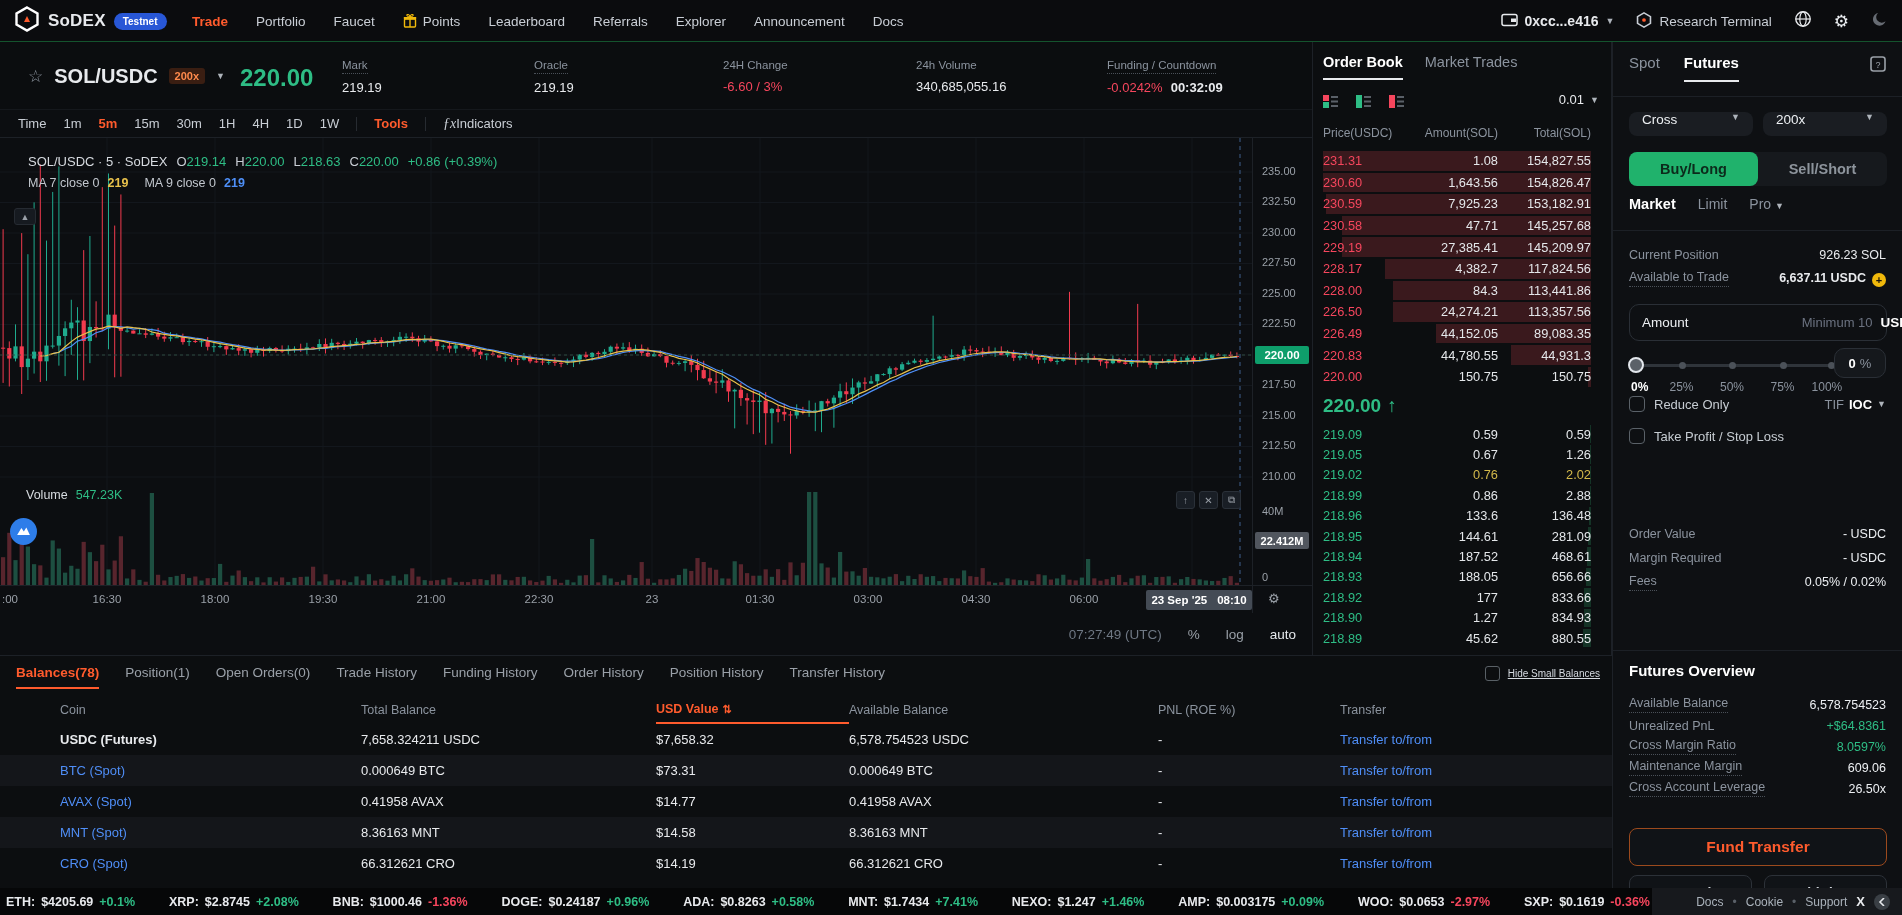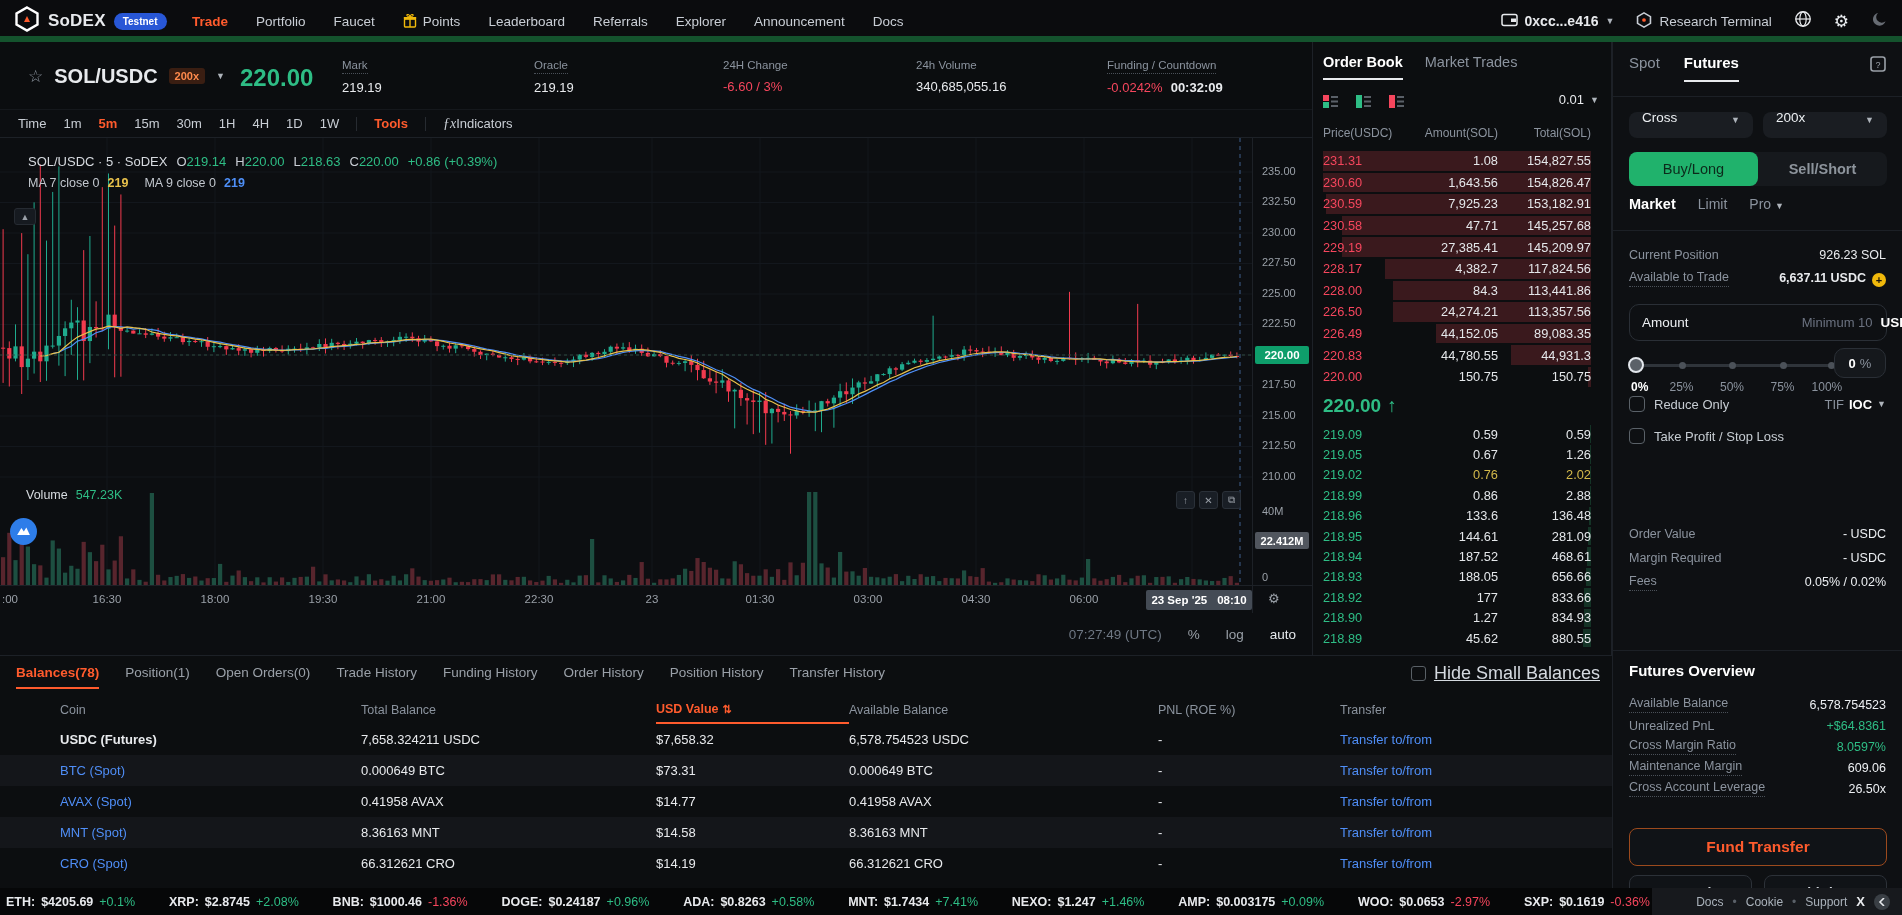--- a/index.html
+++ b/index.html
@@ -1,19 +1,19 @@
 <!DOCTYPE html>
 <html><head>
 <meta charset="utf-8">
 <style>
   *{box-sizing:border-box;margin:0;padding:0}
   html,body{background:#000;font-family:"Liberation Sans",sans-serif;}
   .app{position:relative;width:1902px;height:915px;background:#0a0c0e;overflow:hidden;color:#e8eaed;}
   
-  .topnav{position:absolute;left:0;top:0;width:1902px;height:42px;background:#0b0c0e;border-bottom:6px solid #14532d;}
+  .topnav{position:absolute;left:0;top:0;width:1902px;height:42px;background:#0b0c0e;border-bottom:1px solid #14532d;}
   .brand{position:absolute;left:14px;top:0;height:42px;display:flex;align-items:center;gap:8px}
   .brand-name{font-size:17px;font-weight:700;letter-spacing:.2px}
   .env-badge{background:#2857d6;color:#fff;font-size:10px;font-weight:700;padding:3px 9px;border-radius:9px}
   .navitems{position:absolute;left:192px;top:0;height:42px;display:flex;align-items:center;gap:28px}
   .navitem{display:flex;align-items:center;gap:6px;font-size:13.5px;color:#c9ced5;cursor:pointer;white-space:nowrap}
   .navitem.active .nv{color:#ff5b2d;font-weight:700}
   .navright{position:absolute;right:14px;top:0;height:42px;display:flex;align-items:center;gap:22px}
   .wallet-chip{display:flex;align-items:center;gap:7px;font-size:14px;font-weight:700}
   .chev{font-size:9px;color:#aeb4bb}
   .research{display:flex;align-items:center;gap:7px;font-size:13.5px;color:#c9ced5}
@@ -92,23 +92,23 @@
   .ask .depth{background:#3a191d}.bid .depth{background:#143326}
   .hl{color:#d3b94b !important}
   .midrow{position:absolute;left:10px;top:348px;height:32px;display:flex;align-items:center;gap:6px;font-size:19px;font-weight:700;color:#2ebd85}
   
   .rp{position:absolute;left:1612px;top:42px;width:290px;height:873px;background:#0e1013;border-left:1px solid #1d2127}
   .rp-tabs{position:absolute;left:16px;top:12px;display:flex;gap:24px;font-size:15px;color:#8b939e}
   .rp-tab{cursor:pointer;padding-bottom:9px}
   .rp-tab.active{color:#fff;font-weight:700;border-bottom:2px solid #e8eaed}
   .guide{position:absolute;right:16px;top:14px;cursor:pointer}
   .rp-div{position:absolute;left:0;width:290px;height:1px;background:#1c2026}
-  .dd{position:absolute;height:24px;background:#1a1d22;border-radius:8px;display:flex;align-items:flex-end;justify-content:space-between;padding:13px 13px;font-size:13.5px;color:#eceff2;cursor:pointer}
+  .dd{position:absolute;height:24px;background:#1a1d22;border-radius:8px;display:flex;align-items:flex-start;justify-content:space-between;padding:0 13px;font-size:13.5px;color:#eceff2;cursor:pointer}
   .seg{position:absolute;left:16px;top:110px;width:258px;height:34px;background:#16191d;border-radius:8px;display:flex}
-  .seg-buy{width:50%;background:#20b26c;border-radius:8px;color:#0c2a1b;font-weight:400;font-size:14.5px;display:flex;align-items:center;justify-content:center;cursor:pointer}
+  .seg-buy{width:50%;background:#20b26c;border-radius:8px;color:#0c2a1b;font-weight:700;font-size:14.5px;display:flex;align-items:center;justify-content:center;cursor:pointer}
   .seg-sell{width:50%;color:#8d949c;font-weight:700;font-size:14.5px;display:flex;align-items:center;justify-content:center;cursor:pointer}
   .otabs{position:absolute;left:16px;top:154px;display:flex;gap:22px;align-items:center;font-size:14px;color:#8b939e}
   .otab.active{color:#fff;font-weight:700;font-size:14.5px}
   .kv{position:absolute;left:16px;right:16px;display:flex;justify-content:space-between;align-items:center;font-size:12.5px}
   .kv .k{color:#8b939e}
   .plus-ic{display:inline-flex;width:14px;height:14px;border-radius:50%;background:#f0b90b;color:#19130a;font-weight:700;font-size:11px;align-items:center;justify-content:center;margin-left:6px;vertical-align:-2px}
   .amtbox{position:absolute;left:16px;top:262px;width:258px;height:37px;border:1px solid #2a2f36;border-radius:10px;display:flex;align-items:center;padding:0 12px;gap:8px}
   .amtbox .al{font-size:13.5px;color:#eceff2;flex:0 0 auto}
   .amt-input{flex:1;background:transparent;border:none;outline:none;color:#eceff2;font-size:13px;text-align:right;font-family:"Liberation Sans",sans-serif}
   .amt-input::placeholder{color:#6b7280}
@@ -136,37 +136,37 @@
   .green{color:#2ebd85 !important}
   .ftbtn{position:absolute;left:16px;top:786px;width:258px;height:38px;border:1px solid #9c4a1d;border-radius:8px;color:#ff5b2d;font-weight:700;font-size:15.5px;display:flex;align-items:center;justify-content:center;cursor:pointer;background:#101317}
   .dwrow{position:absolute;left:16px;top:833px;width:258px;display:flex;gap:12px}
   .dwbtn{flex:1;height:36px;border:1px solid #2c3138;border-radius:8px;color:#cfd4da;font-weight:700;font-size:14px;display:flex;align-items:center;justify-content:center;cursor:pointer;background:#101317}
   
   .bp{position:absolute;left:0;top:655px;width:1612px;height:233px;background:#0c0e10;border-top:1px solid #1d2127}
   .bp-tabs{position:absolute;left:16px;top:0;height:34px;display:flex;gap:26px;border-bottom:1px solid transparent}
   .bp-tab{display:flex;align-items:center;font-size:13.5px;color:#9aa0a8;cursor:pointer;border-bottom:2px solid transparent;padding-top:2px}
   .bp-tab.active{color:#ff5b2d;font-weight:700;border-bottom-color:#ff5b2d}
   .hide-small{position:absolute;right:12px;top:0;height:34px;display:flex;align-items:center;gap:8px}
-  .hide-small .t{font-size:18px;color:#d5dae0;text-decoration:underline;cursor:pointer}
+  .hide-small .t{font-size:10px;color:#d5dae0;text-decoration:underline;cursor:pointer}
   .chk-sm{width:15px;height:15px;border:1px solid #596066;border-radius:3px;cursor:pointer}
   .btable-head{position:absolute;left:0;top:40px;width:1612px;height:28px;display:flex;align-items:center;padding-left:60px;font-size:12.5px;color:#8b939e}
   .c0{width:301px}.c1{width:295px}.c2{width:193px}.c3{width:309px}.c4{width:182px}.c5{flex:1}
   .hc-usd{color:#ff5b2d;font-weight:600;height:28px;display:flex;align-items:center;gap:4px;border-bottom:2px solid #ff5b2d}
   .sorticon{font-size:11px}
   .brows{position:absolute;left:0;top:68px;width:1612px}
   .brow{height:31px;display:flex;align-items:center;padding-left:60px;font-size:13px;color:#e8eaed;cursor:default}
   .brow.alt{background:#14161a}
   .brow .coin{font-weight:600}
   .brow .coin.blue{color:#4f8ef7;font-weight:400;cursor:pointer}
   .brow .xfer{color:#4f8ef7;cursor:pointer}
   
   .tickerbar{position:absolute;left:0;top:888px;width:1902px;height:27px;background:#060708;z-index:20}
   .ticker-track{position:absolute;left:6px;right:252px;top:0;height:27px;display:flex;align-items:center;justify-content:space-between;overflow:hidden}
   .titem{display:flex;align-items:center;gap:6px;font-size:12.5px;font-weight:700;white-space:nowrap}
-  .titem .tc{color:#2ebd85;font-weight:400}
+  .titem .tc{color:#2ebd85;font-weight:700}
   .titem.down .tc{color:#f6465d}
   .tcorner{position:absolute;right:0;top:0;width:250px;height:27px;background:#17191d;display:flex;align-items:center;justify-content:flex-end;gap:9px;padding-right:12px;font-size:12px;color:#aab2bb}
   .tcorner .sep{color:#5a6068}
   .tcorner .lnk{cursor:pointer}
   .xlogo{color:#e8eaed;font-weight:700;font-size:13px;cursor:pointer}
   .circ-ic{width:16px;height:16px;border-radius:50%;background:#3a3f45;display:flex;align-items:center;justify-content:center;cursor:pointer}
 </style>
 </head>
 <body>
 

